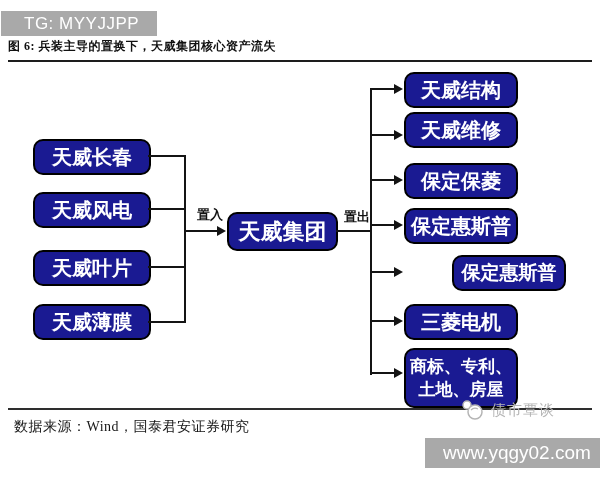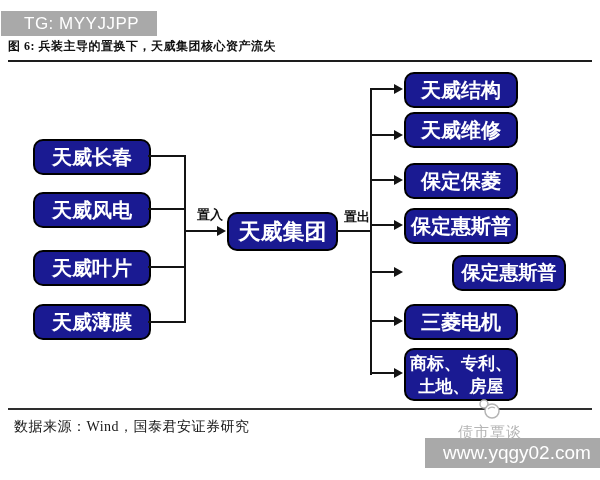--- a/index.html
+++ b/index.html
@@ -26,21 +26,21 @@
   
   .node{
     position:absolute;background:var(--node-fill);border:2px solid var(--node-border);
     border-radius:10px;color:var(--node-text);font-weight:bold;box-sizing:border-box;
     display:flex;align-items:center;justify-content:center;text-align:center;
   }
   .lnode{left:33px;width:118px;height:36px;font-size:20px;}
   .cnode{left:227px;top:212px;width:111px;height:39px;font-size:22px;}
   .rnode{left:404px;width:114px;height:36px;font-size:20px;}
   .rnode.five{font-size:19px;margin-left:48px;}
-  .rnode.tall{height:53px;font-size:17px;line-height:23px;padding:0 3px;}
+  .rnode.tall{height:60px;font-size:17px;line-height:23px;padding:0 3px;}
   
   .hl{position:absolute;height:2px;background:var(--line-color);}
   .vl{position:absolute;width:2px;background:var(--line-color);}
   .ah{
     position:absolute;width:0;height:0;
     border-top:5px solid transparent;border-bottom:5px solid transparent;
     border-left:9px solid var(--line-color);
   }
   .swap-label{
     position:absolute;width:36px;text-align:right;
@@ -49,21 +49,21 @@
   
   .source-text{
     position:absolute;left:14px;top:418px;
     font-family:"Liberation Serif",serif;font-size:14px;color:#161616;
     letter-spacing:0.5px;
   }
   
   .brand-mark{
     position:absolute;left:458px;top:398px;height:24px;
     display:flex;align-items:center;gap:3px;
-    color:var(--watermark-gray);font-size:15px;letter-spacing:1px;z-index:2;flex-direction:column;
+    color:var(--watermark-gray);font-size:15px;letter-spacing:1px;z-index:2;
   }
   .brand-mark svg{display:block;}
   
   .site-box{
     position:absolute;left:425px;top:438px;width:175px;height:30px;
     background:var(--site-bg);color:var(--site-text);
     font-size:19px;line-height:30px;padding-left:18px;box-sizing:border-box;
   }
 </style>
 </head>

